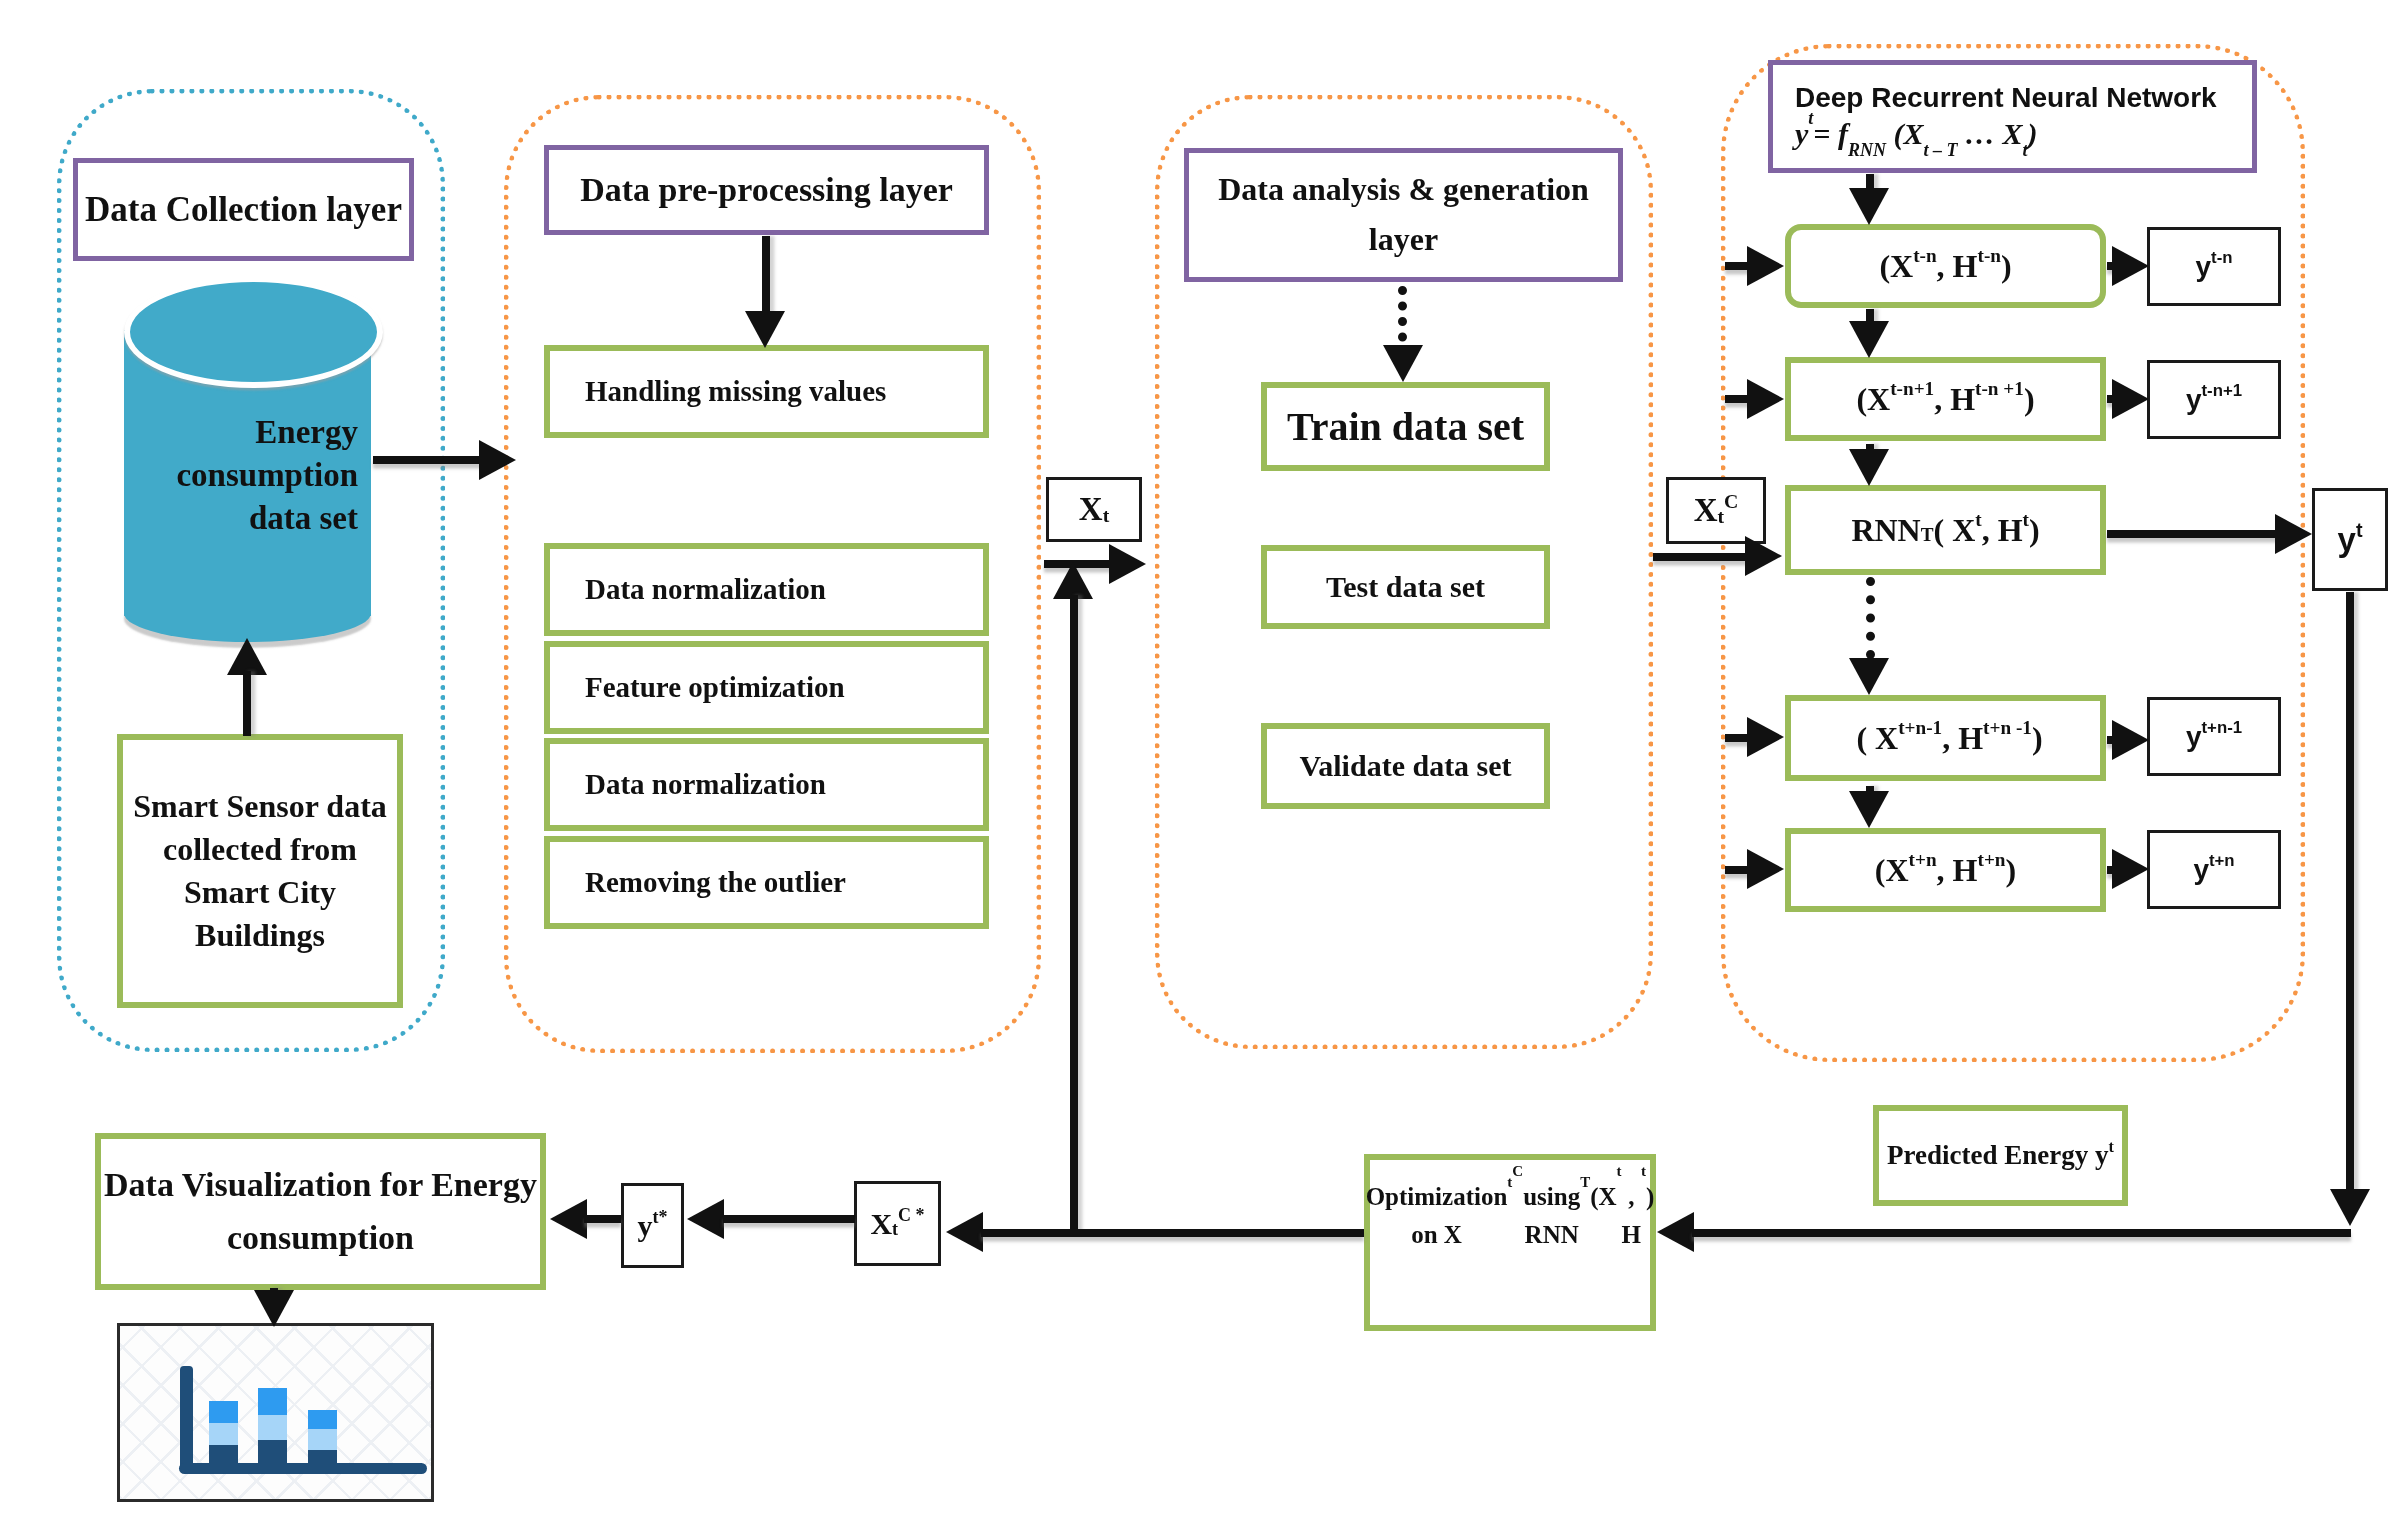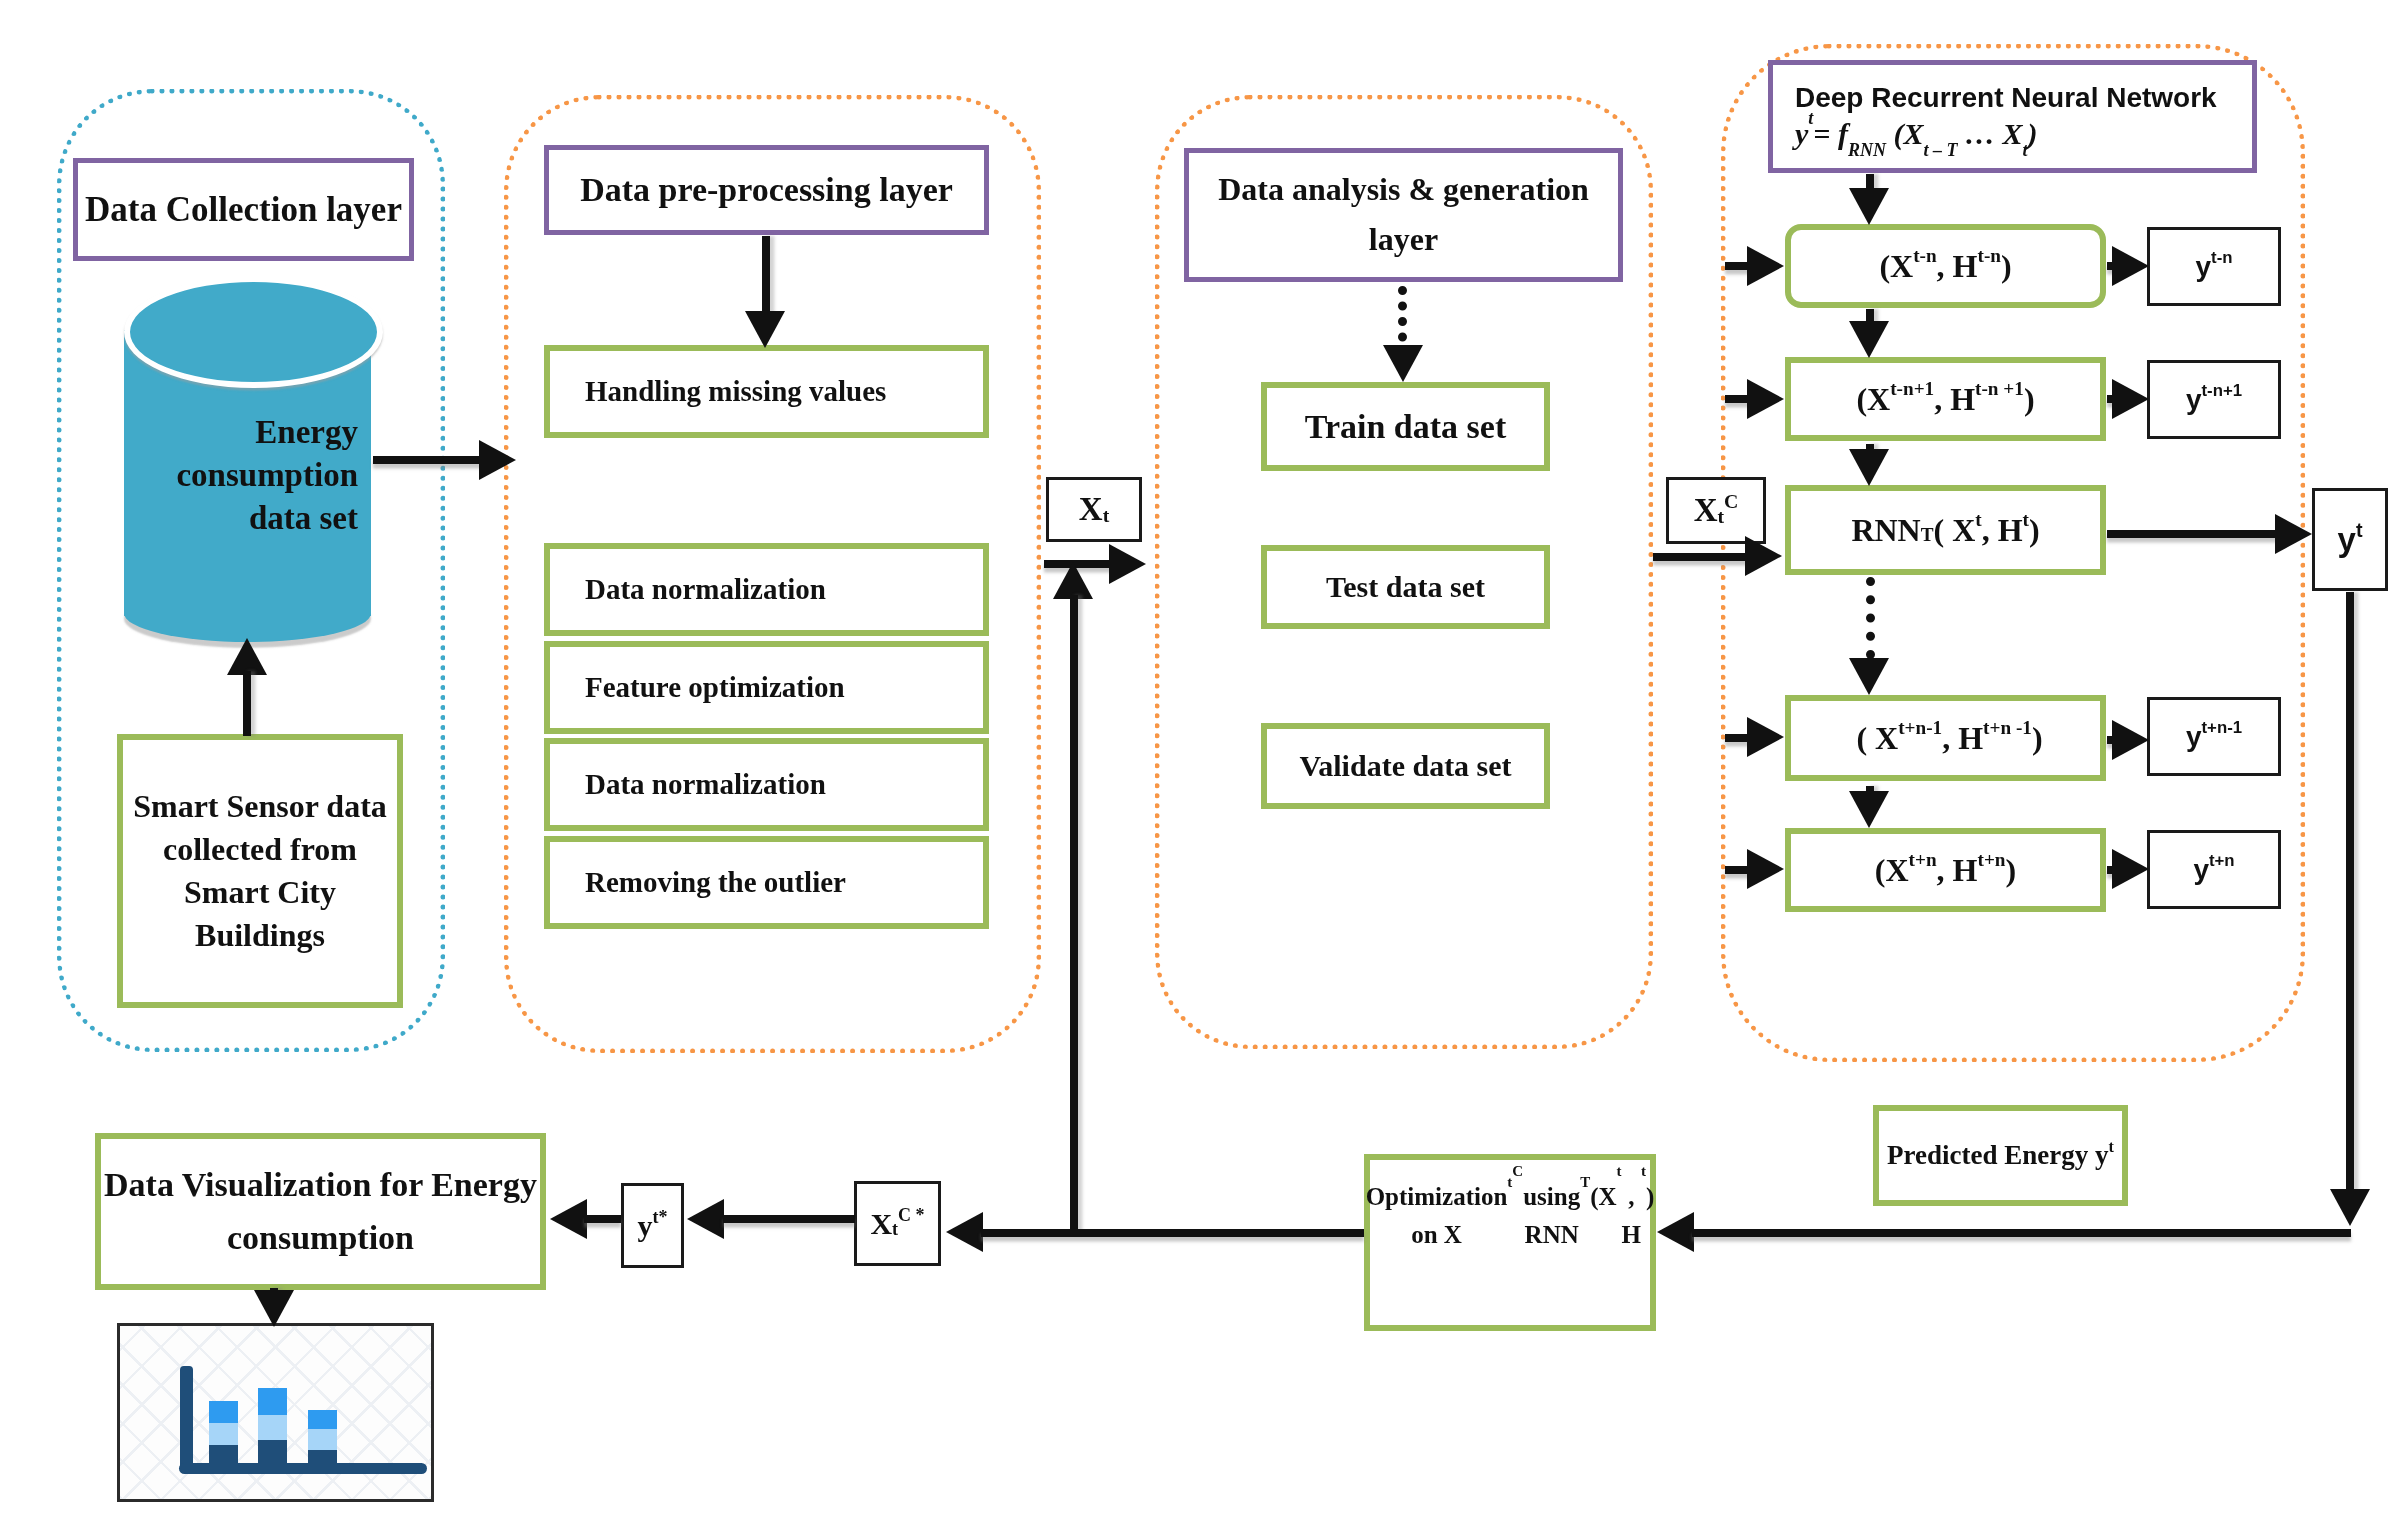--- a/index.html
+++ b/index.html
@@ -60,21 +60,21 @@
   <div class="pbox" style="left:544px;top:145px;width:445px;height:90px;font-size:34px;">Data pre-processing layer</div>
 
   <div class="gbox left" style="left:544px;top:345px;width:445px;height:93px;font-size:29px;padding-left:35px;">Handling missing values</div>
   <div class="gbox left" style="left:544px;top:543px;width:445px;height:93px;font-size:29px;padding-left:35px;">Data normalization</div>
   <div class="gbox left" style="left:544px;top:641px;width:445px;height:93px;font-size:29px;padding-left:35px;">Feature optimization</div>
   <div class="gbox left" style="left:544px;top:738px;width:445px;height:93px;font-size:29px;padding-left:35px;">Data normalization</div>
   <div class="gbox left" style="left:544px;top:836px;width:445px;height:93px;font-size:29px;padding-left:35px;">Removing the outlier</div>
 
   <div class="pbox" style="left:1184px;top:148px;width:439px;height:134px;font-size:32px;line-height:1.55;padding:0 19px;">Data analysis &amp; generation layer</div>
 
-  <div class="gbox" style="left:1261px;top:382px;width:289px;height:89px;font-size:34px;">Train data set</div>
+  <div class="gbox" style="left:1261px;top:382px;width:289px;height:89px;font-size:40px;">Train data set</div>
   <div class="gbox" style="left:1261px;top:545px;width:289px;height:84px;font-size:30px;">Test data set</div>
   <div class="gbox" style="left:1261px;top:723px;width:289px;height:86px;font-size:30px;">Validate data set</div>
 
   <div class="pbox" style="left:1768px;top:60px;width:489px;height:113px;flex-direction:column;align-items:flex-start;justify-content:center;padding:0 22px;">
     <div style="font-family:'Liberation Sans','DejaVu Sans',sans-serif;font-size:28px;font-weight:bold;">Deep Recurrent Neural Network</div>
     <div style="font-size:30px;font-style:italic;font-weight:bold;margin-top:3.8px;">y<sup>t</sup>= f<sub>RNN</sub> (X<sub>t – T</sub> … X<sub>t</sub>)</div>
   </div>
 
   <div class="gbox" style="left:1785px;top:224px;width:321px;height:84px;font-size:32px;border-radius:16px;">(X<sup>t-n</sup> , H<sup>t-n</sup> )</div>
   <div class="gbox" style="left:1785px;top:357px;width:321px;height:84px;font-size:32px;">(X<sup>t-n+1</sup> , H<sup>t-n +1</sup>)</div>

